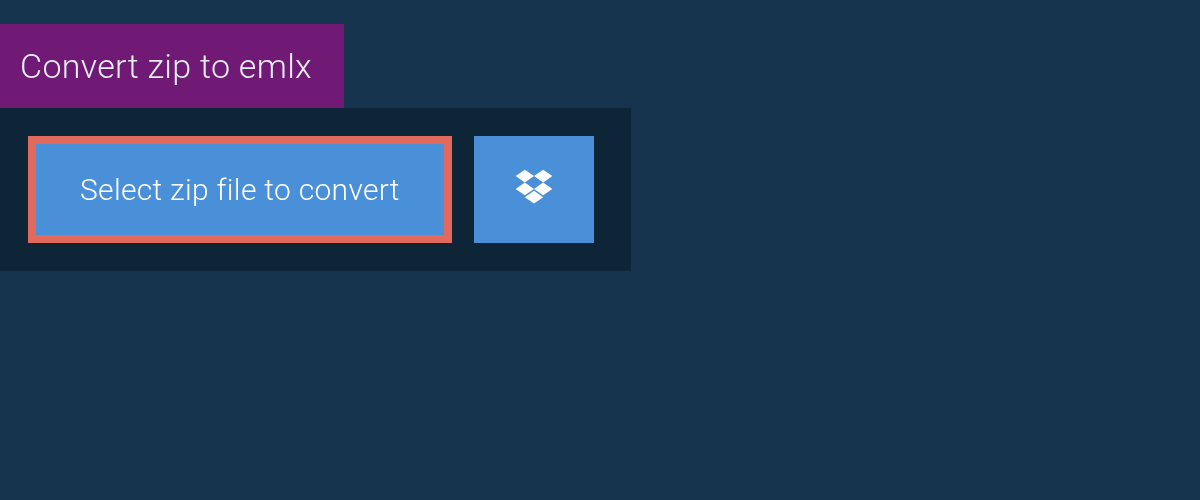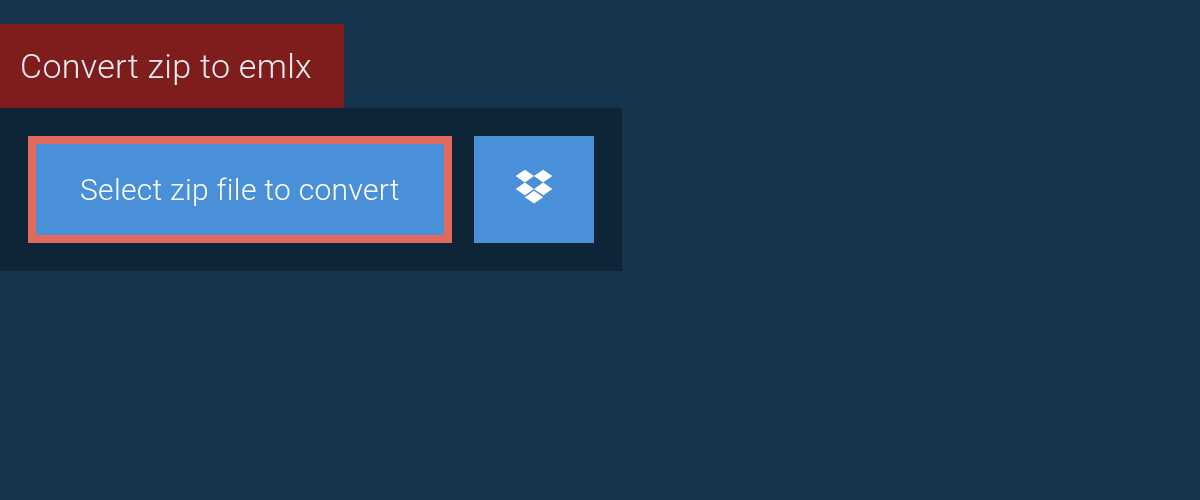--- a/index.html
+++ b/index.html
@@ -8,35 +8,35 @@
       box-sizing: border-box;
     }
     body {
       width: 1200px;
       height: 500px;
       background: #16344d;
       font-family: -apple-system, BlinkMacSystemFont, "Segoe UI", Roboto, Helvetica, Arial, sans-serif;
       overflow: hidden;
     }
     .tab-header {
-      background: #7f1d1d;
+      background: #701a75;
       display: inline-block;
       padding: 22px 32px 22px 20px;
       margin-top: 24px;
       margin-left: 0;
     }
     .tab-title {
       color: #e8eef3;
       font-size: 34px;
       font-weight: 300;
       letter-spacing: 0.3px;
     }
     .content-panel {
       background: #0e2538;
-      padding: 28px 28px 28px 28px;
+      padding: 28px 37px 28px 28px;
       display: flex;
       gap: 22px;
       align-items: stretch;
       width: fit-content;
     }
     .select-file-button {
       background: #4a90d9;
       border: 8px solid #e16a5d;
       color: #ffffff;
       font-size: 30px;

